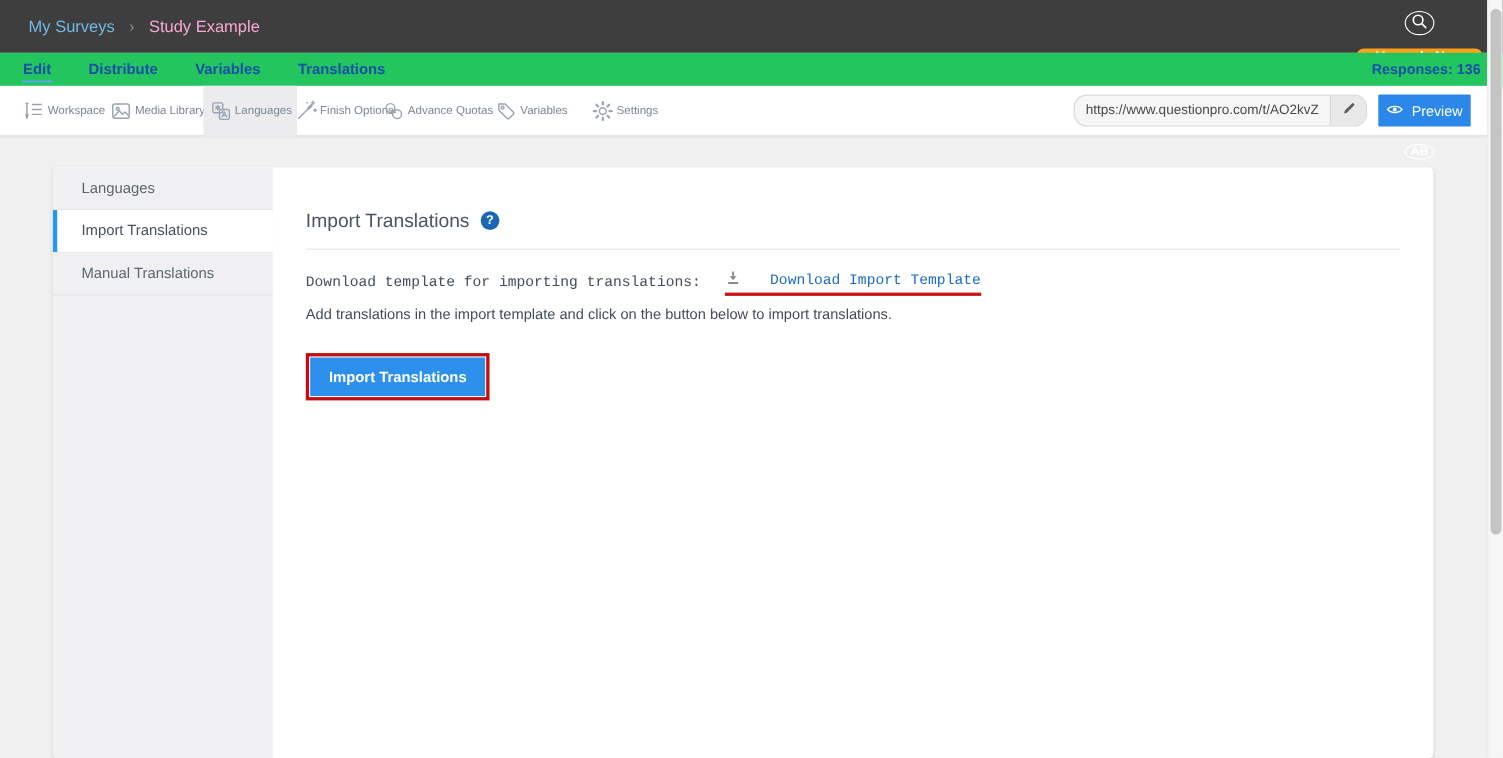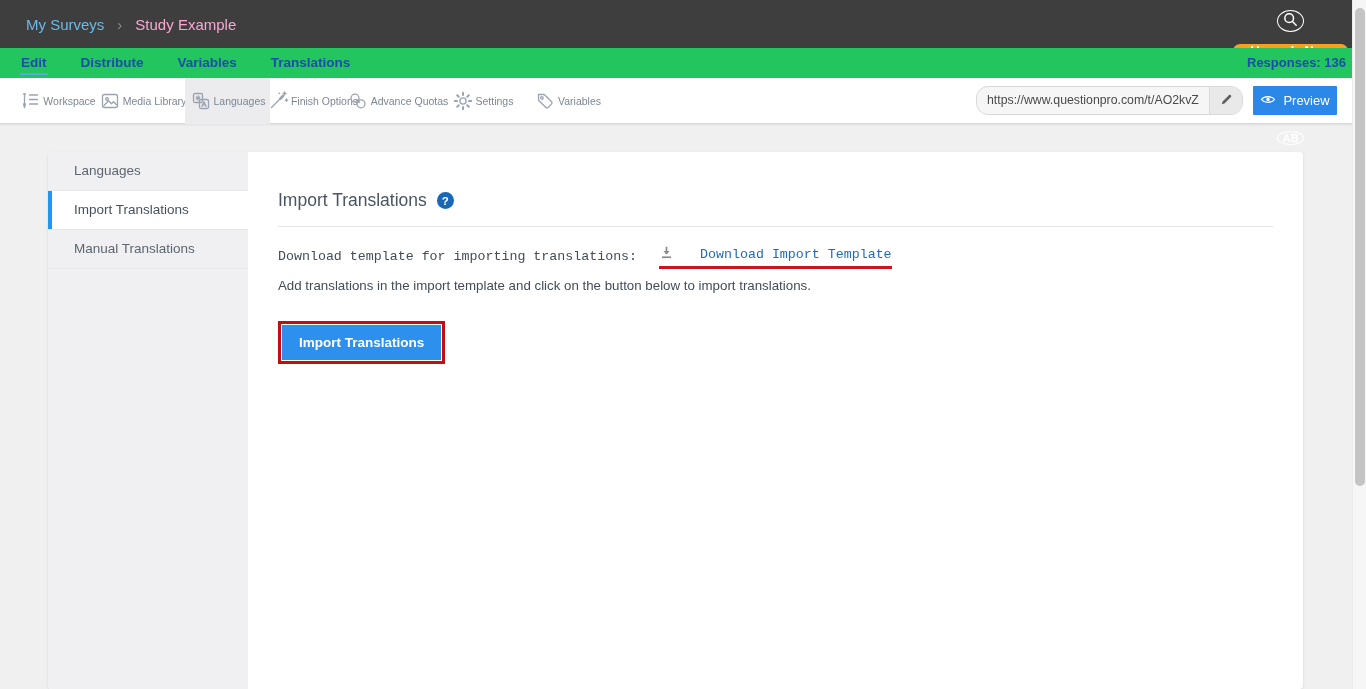--- a/index.html
+++ b/index.html
@@ -166,43 +166,43 @@
           <circle cx="8" cy="8.2" r="4"></circle>
             <circle cx="14" cy="13.8" r="4"></circle>
           <line x1="9.8" y1="10" x2="12.2" y2="12.2" stroke-width="1.8"></line>
         </svg>
       </span>
       <span class="tool-label">Advance Quotas</span>
     </div>
     <div class="tool-item">
       <span class="tool-icon">
         <svg width="22" height="22" viewBox="0 0 22 22" class="ticon">
+          <path d="M4.5 4.5 L10.3 4.5 L17.6 11.8 A1.5 1.5 0 0 1 17.6 13.9 L14 17.5 A1.5 1.5 0 0 1 11.9 17.5 L4.5 10.2 Z"></path>
+          <circle cx="7.9" cy="7.9" r="1.3"></circle>
+        </svg>
+      </span>
+      <span class="tool-label">Variables</span>
+    </div>
+    <div class="tool-item">
+      <span class="tool-icon">
+        <svg width="22" height="22" viewBox="0 0 22 22" class="ticon">
           <circle cx="11" cy="11" r="3.1"></circle>
           <g stroke-width="2">
             <line x1="17" y1="11" x2="19.2" y2="11"></line>
               <line x1="15.24" y1="15.24" x2="16.8" y2="16.8"></line>
             <line x1="11" y1="17" x2="11" y2="19.2"></line>
               <line x1="6.76" y1="15.24" x2="5.2" y2="16.8"></line>
             <line x1="5" y1="11" x2="2.8" y2="11"></line>
               <line x1="6.76" y1="6.76" x2="5.2" y2="5.2"></line>
             <line x1="11" y1="5" x2="11" y2="2.8"></line>
               <line x1="15.24" y1="6.76" x2="16.8" y2="5.2"></line>
           </g>
         </svg>
       </span>
       <span class="tool-label">Settings</span>
-    </div>
-    <div class="tool-item">
-      <span class="tool-icon">
-        <svg width="22" height="22" viewBox="0 0 22 22" class="ticon">
-          <path d="M4.5 4.5 L10.3 4.5 L17.6 11.8 A1.5 1.5 0 0 1 17.6 13.9 L14 17.5 A1.5 1.5 0 0 1 11.9 17.5 L4.5 10.2 Z"></path>
-          <circle cx="7.9" cy="7.9" r="1.3"></circle>
-        </svg>
-      </span>
-      <span class="tool-label">Variables</span>
     </div>
   </div>
 
   <div class="url-box">
     <div class="url-text">https://www.questionpro.com/t/AO2kvZ</div>
     <div class="url-edit">
       <span>
         <svg width="13" height="13" viewBox="0 0 14 14">
           <path d="M2 12 L2.8 9.2 L9.8 2.2 a1.15 1.15 0 0 1 1.63 0 l.37 .37 a1.15 1.15 0 0 1 0 1.63 L4.8 11.2 Z" fill="#5f5f5f"></path>
         </svg>

